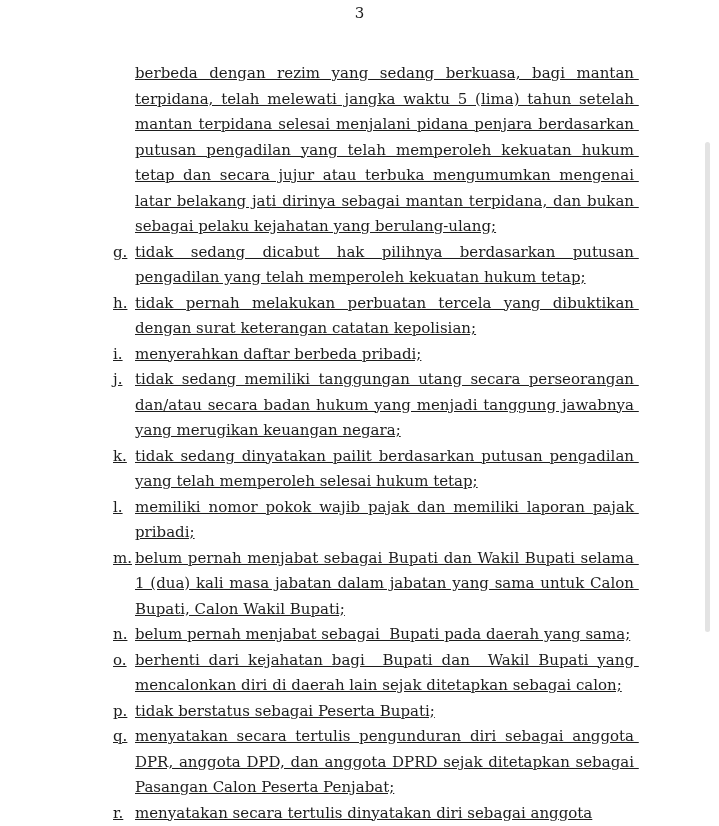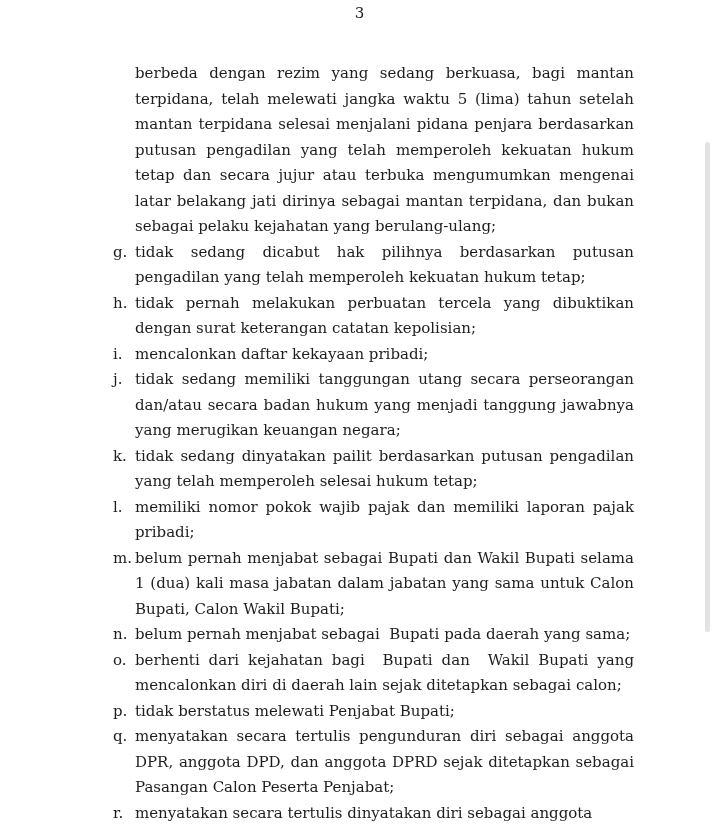--- a/index.html
+++ b/index.html
@@ -24,20 +24,21 @@
     font-size: 15px;
     line-height: 20px;
   }
   .content {
     position: absolute;
     left: 113px;
     top: 61px;
     width: 521px;
     font-size: 15px;
     line-height: 25.5px;
+    text-decoration: underline;
   }
   .para-continuation {
     margin: 0 0 0 22px;
     text-align: justify;
     white-space: pre-wrap;
   }
   .list-item {
     display: flex;
     align-items: flex-start;
   }
@@ -75,21 +76,21 @@
     <span class="li-text">tidak sedang dicabut hak pilihnya berdasarkan putusan pengadilan yang telah memperoleh kekuatan hukum tetap;</span>
   </div>
 
   <div class="list-item">
     <span class="li-marker">h.</span>
     <span class="li-text">tidak pernah melakukan perbuatan tercela yang dibuktikan dengan surat keterangan catatan kepolisian;</span>
   </div>
 
   <div class="list-item">
     <span class="li-marker">i.</span>
-    <span class="li-text">mencalonkan daftar kekayaan pribadi;</span>
+    <span class="li-text">menyerahkan daftar berbeda pribadi;</span>
   </div>
 
   <div class="list-item">
     <span class="li-marker">j.</span>
     <span class="li-text">tidak sedang memiliki tanggungan utang secara perseorangan dan/atau secara badan hukum yang menjadi tanggung jawabnya yang merugikan keuangan negara;</span>
   </div>
 
   <div class="list-item">
     <span class="li-marker">k.</span>
     <span class="li-text">tidak sedang dinyatakan pailit berdasarkan putusan pengadilan yang telah memperoleh selesai hukum tetap;</span>
@@ -110,21 +111,21 @@
     <span class="li-text">belum pernah menjabat sebagai  Bupati pada daerah yang sama;</span>
   </div>
 
   <div class="list-item">
     <span class="li-marker">o.</span>
     <span class="li-text">berhenti dari kejahatan bagi  Bupati dan  Wakil Bupati yang mencalonkan diri di daerah lain sejak ditetapkan sebagai calon;</span>
   </div>
 
   <div class="list-item">
     <span class="li-marker">p.</span>
-    <span class="li-text">tidak berstatus melewati Penjabat Bupati;</span>
+    <span class="li-text">tidak berstatus sebagai Peserta Bupati;</span>
   </div>
 
   <div class="list-item">
     <span class="li-marker">q.</span>
     <span class="li-text">menyatakan secara tertulis pengunduran diri sebagai anggota DPR, anggota DPD, dan anggota DPRD sejak ditetapkan sebagai Pasangan Calon Peserta Penjabat;</span>
   </div>
 
   <div class="list-item">
     <span class="li-marker">r.</span>
     <span class="li-text">menyatakan secara tertulis dinyatakan diri sebagai anggota</span>

